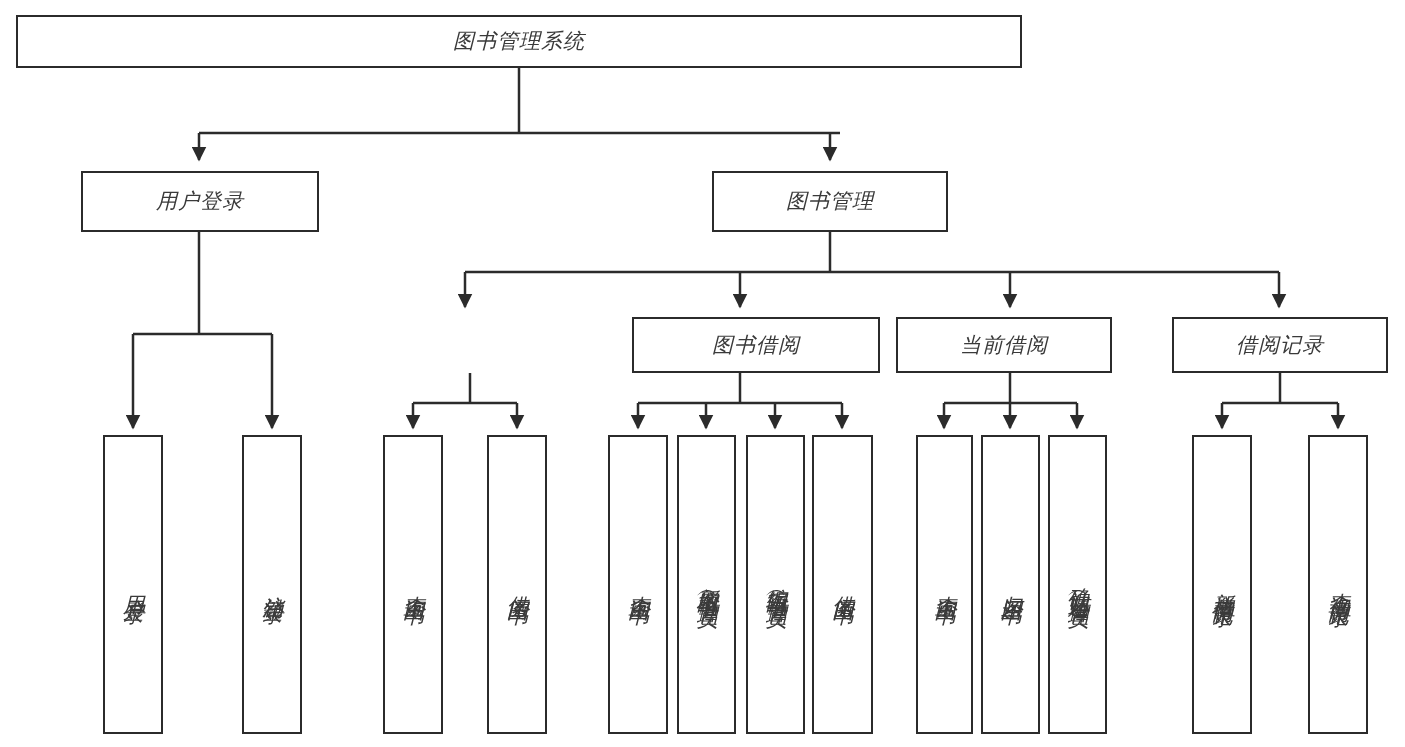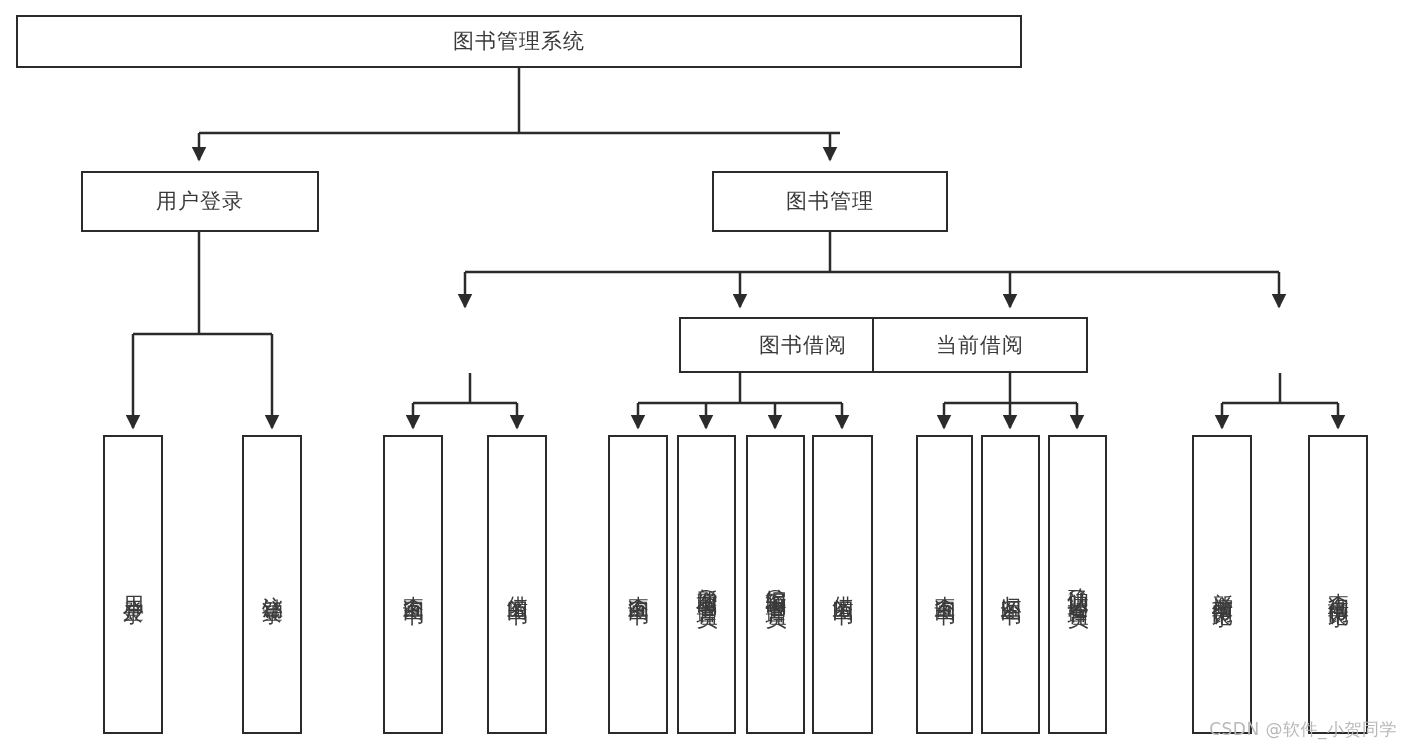--- a/index.html
+++ b/index.html
@@ -32,20 +32,21 @@
     display: flex;
     align-items: center;
     justify-content: center;
     color: #333333;
   }
   .node .label {
     display: block;
     text-align: center;
     line-height: 1.06;
     color: #3a3a3a;
+    font-style: italic;
   }
   
   .node.h .label {
     font-size: 21px;
     letter-spacing: 1px;
     white-space: nowrap;
   }
   
   .node.v {
     align-items: center;
@@ -129,25 +130,28 @@
     <span class="label">图书管理系统</span>
   </div>
 
   <div class="node h" style="left:81px; top:171px; width:238px; height:61px;">
     <span class="label">用户登录</span>
   </div>
   <div class="node h" style="left:712px; top:171px; width:236px; height:61px;justify-content:center;">
     <span class="label">图书管理</span>
   </div>
 
-  <div class="node h" style="left:632px; top:317px; width:248px; height:56px;margin-left:47px;">
+  <div class="node h" style="left:632px; top:317px; width:248px; height:56px;">
     <span class="label">图书借阅</span>
   </div>
-  <div class="node h" style="left:872px; top:317px; width:216px; height:56px;">
+  <div class="node h" style="left:896px; top:317px; width:216px; height:56px;">
     <span class="label">当前借阅</span>
+  </div>
+  <div class="node h" style="left:1172px; top:317px; width:216px; height:56px;">
+    <span class="label">借阅记录</span>
   </div>
 
   <div class="node v" style="left:103px; top:435px; width:60px; height:299px;">
     <span class="label">用户登录</span>
   </div>
   <div class="node v" style="left:242px; top:435px; width:60px; height:299px;">
     <span class="label">注销登录</span>
   </div>
 
   <div class="node v" style="left:383px; top:435px; width:60px; height:299px;">
@@ -180,15 +184,14 @@
     <span class="label">确认归还（管理员）</span>
   </div>
 
   <div class="node v" style="left:1192px; top:435px; width:60px; height:299px;">
     <span class="label">新增借阅记录</span>
   </div>
   <div class="node v" style="left:1308px; top:435px; width:60px; height:299px;">
     <span class="label">查询借阅记录</span>
   </div>
 
-  <div id="watermark">CSDN @软件_小贺同学</div>
 
 </div>
 
 </body></html>

